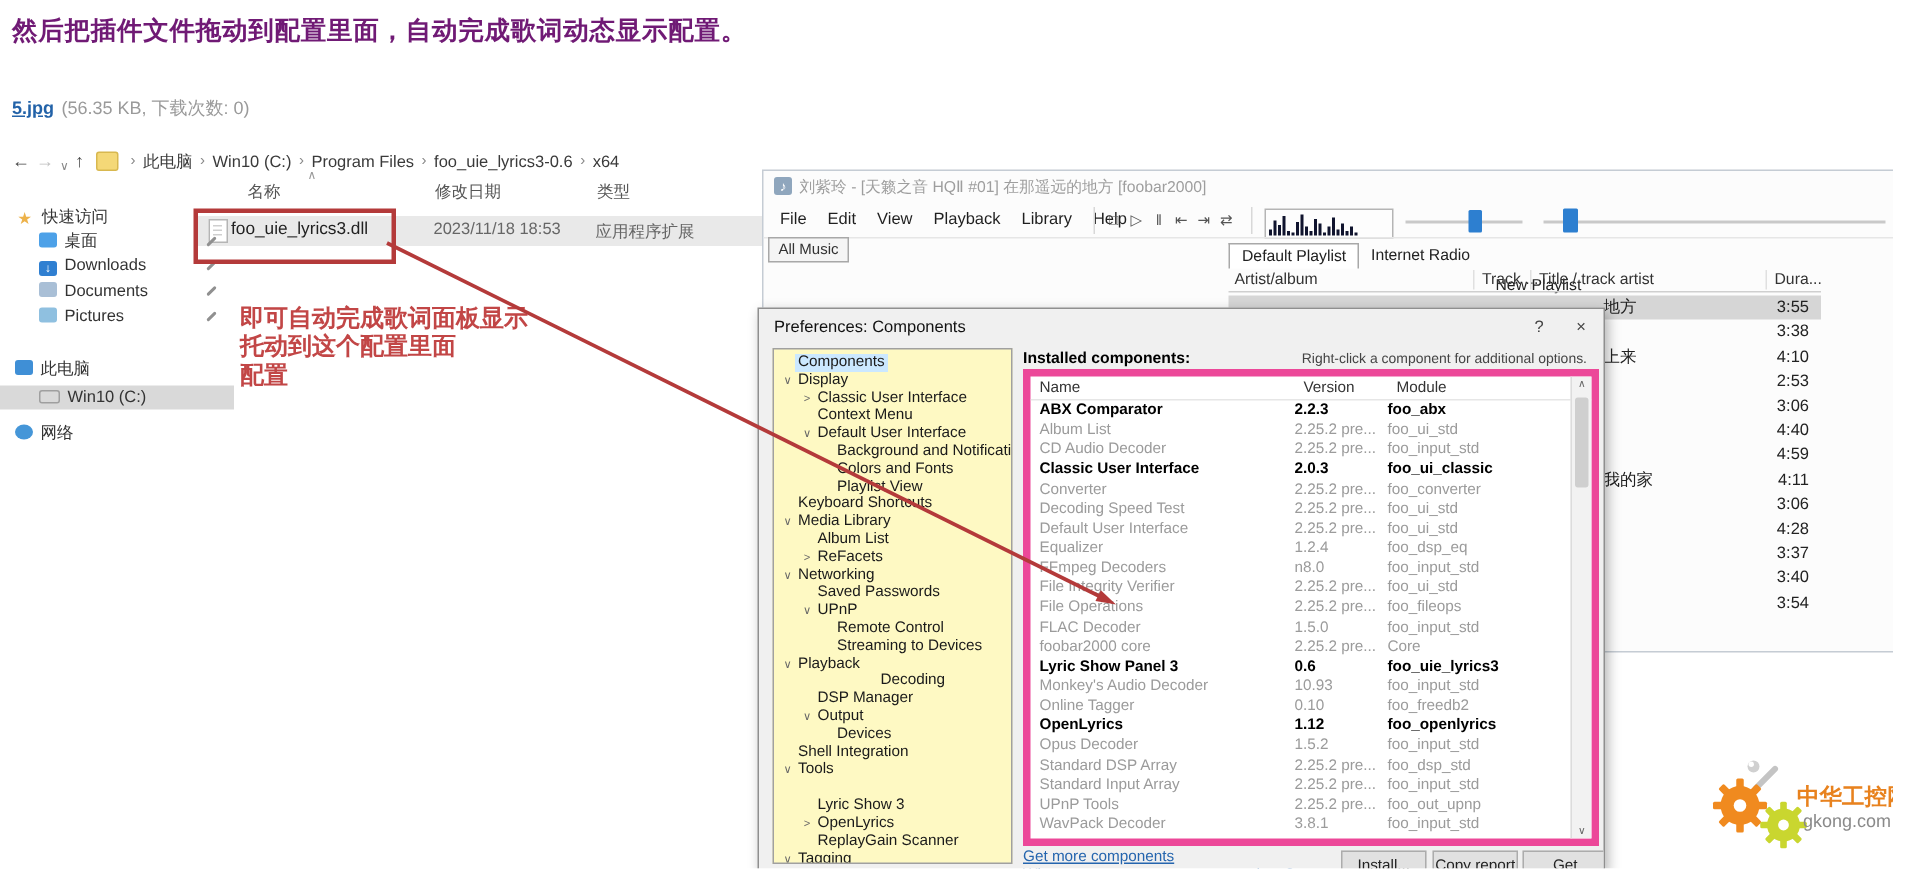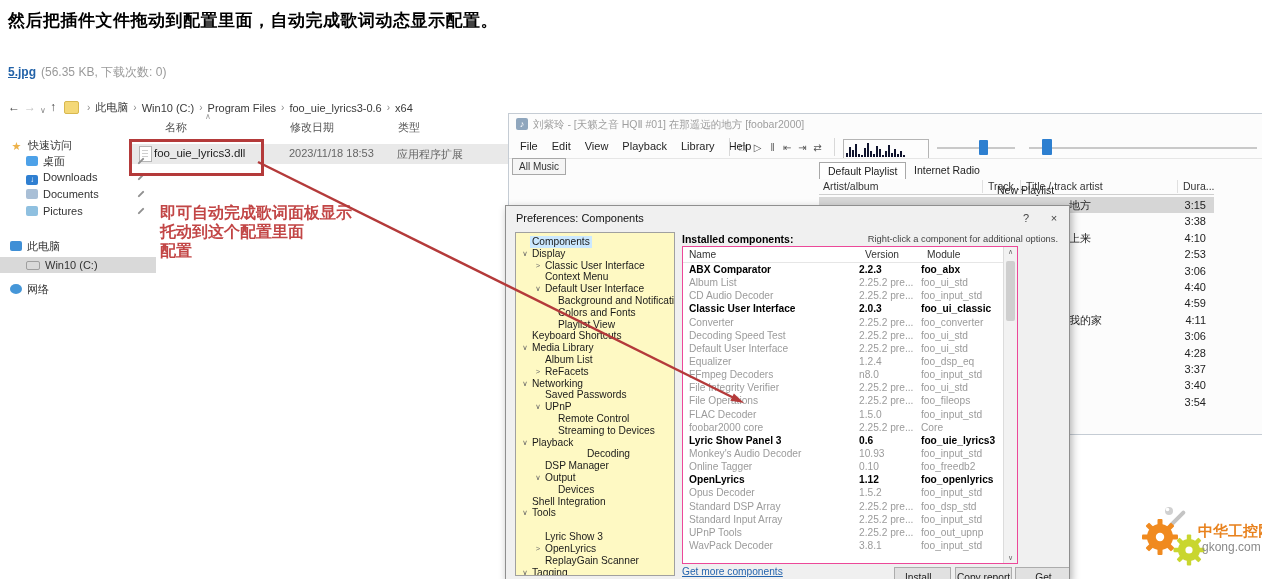--- a/index.html
+++ b/index.html
@@ -1,21 +1,21 @@
 <!DOCTYPE html>
 <html><head>
 <meta charset="utf-8">
 <style>
   html,body{margin:0;padding:0}
   body{position:relative;width:1280px;height:579px;background:#fff;overflow:hidden;
        font-family:"Liberation Sans","DejaVu Sans",sans-serif;}
   .abs{position:absolute}
 
   
-  .post-heading{left:8px;top:9px;font-size:17px;font-weight:600;color:#000000;letter-spacing:.5px}
+  .post-heading{left:8px;top:9px;font-size:17px;font-weight:600;color:#701a75;letter-spacing:.5px}
   .attach-line{left:8px;top:64px;font-size:12px;color:#9a9a9a}
   .attach-link{color:#2262a8;font-weight:bold;text-decoration:underline;margin-right:5px;cursor:pointer}
 
   
   .shot{left:0;top:95px;width:1262px;height:484px;background:#fff;overflow:hidden}
 
   
   .explorer{left:0;top:0;width:510px;height:484px;background:#fff;z-index:1}
   .nav-glyph{position:absolute;top:4px;font-size:12px;color:#555;line-height:16px}
   .folder-ico{position:absolute;left:64px;top:6px;width:13px;height:11px;background:#f4d877;border:1px solid #d8b84f;border-radius:2px}
@@ -76,21 +76,21 @@
           box-shadow:2px 3px 8px rgba(0,0,0,.3);z-index:10;overflow:hidden}
   .dlg-title{position:absolute;left:10px;top:6px;font-size:11px;color:#111;white-space:nowrap}
   .dlg-btn{position:absolute;top:4px;width:18px;height:17px;text-align:center;line-height:17px;font-size:11px;color:#444}
   .treepanel{position:absolute;left:9px;top:26px;width:160px;height:344px;background:#fef9c3;border:1px solid #a0a0a0;overflow:hidden;padding-top:3px;box-sizing:border-box}
   .titem{height:11.8px;line-height:11.8px;font-size:10.2px;color:#1a1a1a;display:flex;align-items:center;white-space:nowrap}
   .titem .mk{width:10px;flex:none;text-align:center;font-size:7.5px;color:#666}
   .titem .lbl{padding:0 2px}
   .titem.sel .lbl{background:#cbe8ff}
   .inst-label{position:absolute;left:176px;top:27px;font-size:10.5px;font-weight:bold;color:#000;white-space:nowrap}
   .hint{position:absolute;left:280px;top:28px;width:272px;text-align:right;font-size:9.3px;color:#444;white-space:nowrap}
-  .ctable{position:absolute;left:176px;top:40px;width:336px;height:318px;background:#fff;border:1px solid #ec4899;box-sizing:border-box;overflow:hidden}
+  .ctable{position:absolute;left:176px;top:40px;width:384px;height:318px;background:#fff;border:5px solid #ec4899;box-sizing:border-box;overflow:hidden}
   .chead{display:grid;grid-template-columns:176px 62px 1fr;height:15px;line-height:15px;font-size:10.2px;color:#333;padding-left:6px;border-bottom:1px solid #e6e6e6}
   .cbody{position:absolute;left:0;top:16px;right:13px;bottom:0;overflow:hidden}
   .crow{display:grid;grid-template-columns:170px 62px 1fr;height:13.15px;line-height:13.15px;font-size:10.2px;color:#9b9b9b;padding-left:6px;white-space:nowrap;overflow:hidden}
   .crow.b{color:#000;font-weight:bold}
   .cscroll{position:absolute;right:0;top:0;width:13px;height:100%;background:#f2f2f2;border-left:1px solid #dcdcdc}
   .scr-arrow{position:absolute;left:0;width:13px;text-align:center;font-size:7px;color:#666}
   .scr-thumb{position:absolute;left:2px;top:14px;width:9px;height:60px;background:#cfcfcf;border-radius:2px}
   .dlink{position:absolute;left:176px;font-size:10.2px;color:#2565ae;text-decoration:underline;white-space:nowrap;cursor:pointer}
   .dbtn{position:absolute;top:361px;height:21px;background:#e1e1e1;border:1px solid #acacac;font-size:10.2px;color:#222;text-align:center;line-height:19px;box-sizing:border-box}
 
@@ -207,21 +207,21 @@
         <span class="pcol" style="left: 517px;">Title / track artist</span>
         <span class="pcol" style="left: 674px;">Dura...</span>
       </div>
     <div class="pl-underline"></div>
     <div class="pl-colsep" style="left:473px"></div>
     <div class="pl-colsep" style="left:511px"></div>
     <div class="pl-colsep" style="left:668px"></div>
     <div id="prows">
         <div class="prow sel" style="top: 83px;">
           <span class="frag">地方</span>
-          <span class="dur">3:15</span>
+          <span class="dur">3:55</span>
         </div>
         <div class="prow" style="top: 99.4px;">
           <span class="dur">3:38</span>
         </div>
         <div class="prow" style="top: 115.8px;">
           <span class="frag">上来</span>
           <span class="dur">4:10</span>
         </div>
         <div class="prow" style="top: 132.2px;">
           <span class="dur">2:53</span>

